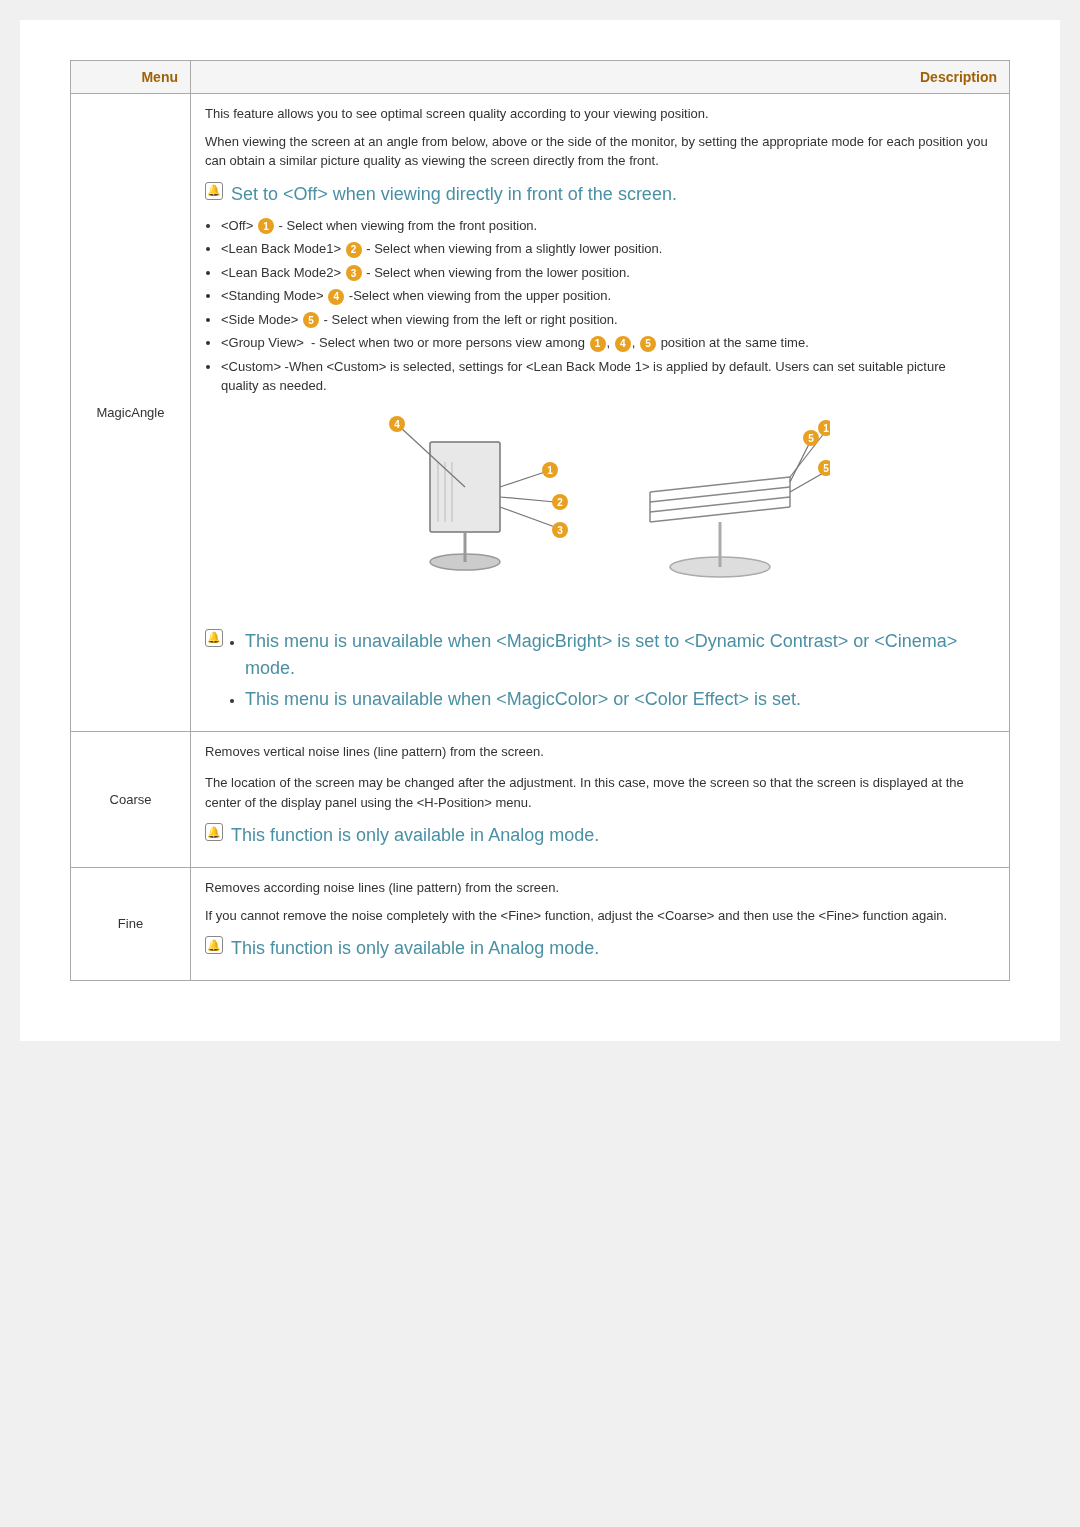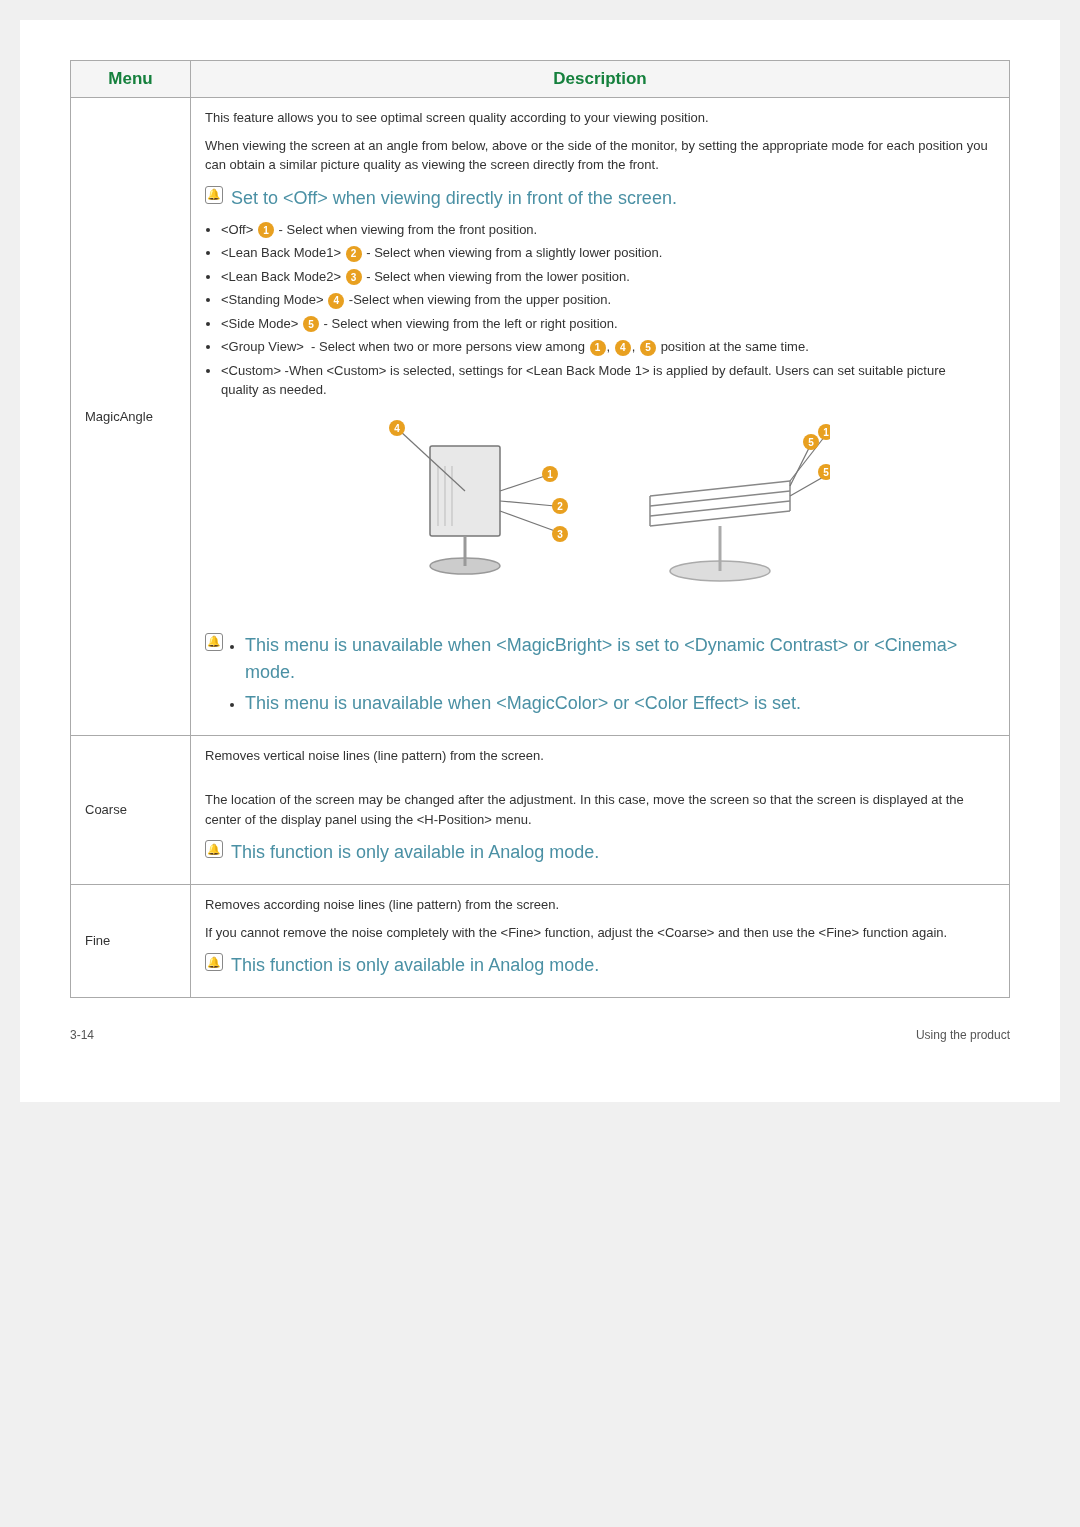--- a/index.html
+++ b/index.html
@@ -20,32 +20,33 @@
     table {
       width: 100%;
       border-collapse: collapse;
       border: 1px solid #aaa;
     }
     th {
       background: #f5f5f5;
       border: 1px solid #aaa;
       padding: 8px 12px;
       font-weight: bold;
-      font-size: 17px;
-      color: #15803d;
-      text-align: center;
+      font-size: 14px;
+      color: #a16207;
+      text-align: right;
     }
     td {
       border: 1px solid #aaa;
       padding: 10px 14px;
       vertical-align: top;
       font-size: 13px;
       line-height: 1.5;
     }
     td.menu-col {
+      text-align: center;
       vertical-align: middle;
       width: 120px;
       font-size: 13px;
       color: #333;
     }
     .note-box {
       display: flex;
       align-items: flex-start;
       gap: 8px;
       margin: 8px 0;
@@ -236,21 +237,21 @@
               </ul>
             </div>
           </div>
         </td>
       </tr>
 
       <tr>
         <td class="menu-col">Coarse</td>
         <td>
           <p>Removes vertical noise lines (line pattern) from the screen.</p>
-          <p style="margin-top:25px;">The location of the screen may be changed after the adjustment. In this case, move the screen so that the screen is displayed at the center of the display panel using the &lt;H-Position&gt; menu.</p>
+          <p style="margin-top:12px;">The location of the screen may be changed after the adjustment. In this case, move the screen so that the screen is displayed at the center of the display panel using the &lt;H-Position&gt; menu.</p>
           <div class="note-box" style="margin-top:10px;">
             <span class="note-icon">🔔</span>
             <span class="note-text">This function is only available in Analog mode.</span>
           </div>
         </td>
       </tr>
 
       <tr>
         <td class="menu-col">Fine</td>
         <td>
@@ -258,17 +259,13 @@
           <p style="margin-top:8px;">If you cannot remove the noise completely with the &lt;Fine&gt; function, adjust the &lt;Coarse&gt; and then use the &lt;Fine&gt; function again.</p>
           <div class="note-box" style="margin-top:10px;">
             <span class="note-icon">🔔</span>
             <span class="note-text">This function is only available in Analog mode.</span>
           </div>
         </td>
       </tr>
     </tbody>
   </table>
 
-  <div class="footer">
-    <span>3-14</span>
-    <span>Using the product</span>
-  </div>
 </div>
 
 </body></html>

